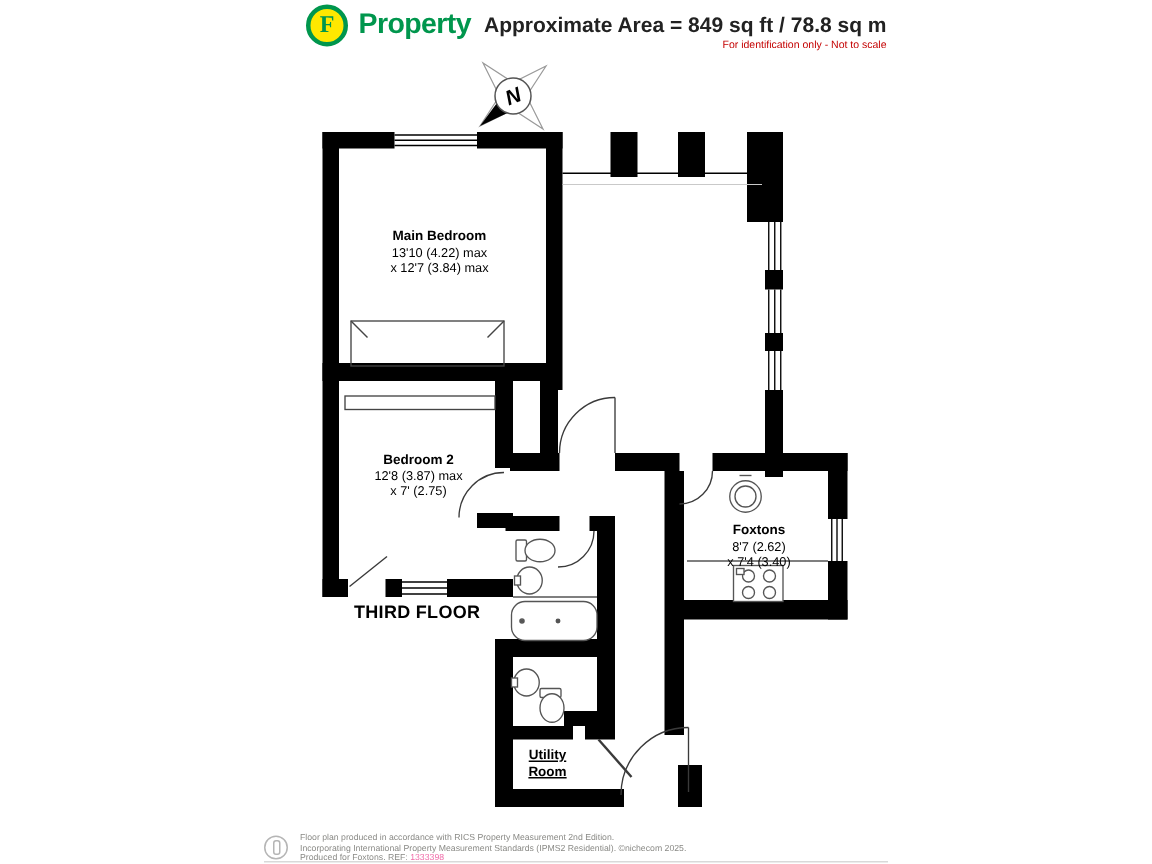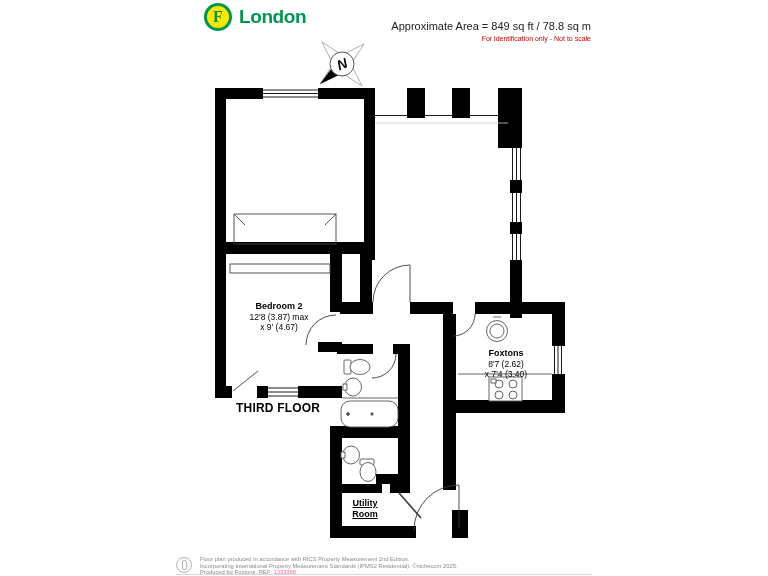--- a/index.html
+++ b/index.html
@@ -8,21 +8,21 @@
   .abs{position:absolute;}
 
   
   .logo-wrap{left:204px;top:3px;display:flex;align-items:center;}
   .logo-circle{width:22px;height:22px;border-radius:50%;background:#ffe800;
       border:3px solid #00964d;display:flex;align-items:center;justify-content:center;
       font-weight:bold;font-size:16px;color:#00964d;font-family:"Liberation Serif",serif;}
   .brand{margin-left:7px;font-size:19px;font-weight:bold;color:#00964d;letter-spacing:-0.4px;}
   .title-block{right:177px;top:4px;text-align:right;}
   .title{font-size:15px;font-weight:bold;line-height:17px;}
-  .area-line{font-size:11px;margin-top:16px;color:#222;}
+  .area-line{font-size:14px;margin-top:4px;color:#222;font-weight:bold;}
   .disclaimer{font-size:7px;margin-top:3px;color:#c40000;}
 
   
   .room-label{position:absolute;transform:translateX(-50%);text-align:center;
       font-size:8.5px;line-height:10.5px;white-space:nowrap;}
   .room-label .rname{font-weight:bold;font-size:9px;}
   .floor-label{font-size:12px;font-weight:bold;letter-spacing:0.2px;}
 
   
   .footer-icon{left:176px;top:557px;width:14px;height:14px;border:1px solid #b5b5b5;
@@ -34,21 +34,21 @@
 </style>
 </head>
 <body>
 
 <div class="page">
 
   <div class="abs logo-wrap">
     <div class="logo-circle">
       <span>F</span>
     </div>
-    <span class="brand">London</span>
+    <span class="brand">Property</span>
   </div>
 
   <div class="abs title-block">
     <div class="area-line">Approximate Area = 849 sq ft / 78.8 sq m</div>
     <div class="disclaimer">For identification only - Not to scale</div>
   </div>
 
   <svg class="abs" style="left:300px;top:28px;" width="84" height="70" viewBox="0 0 84 70">
     <path d="M20,56 L33,36 L22,14 L42,27 L64,16 L51,36 L62,58 L42,45 Z" fill="#fff" stroke="#9a9a9a" stroke-width="0.8"></path>
     <path d="M20,56 L34,37 L43,45 Z" fill="#000"></path>
@@ -187,26 +187,31 @@
       <line x1="458" y1="374" x2="552" y2="374"></line>
       <rect x="489" y="377" width="33" height="24"></rect>
       <circle cx="499" cy="384" r="4"></circle>
         <circle cx="513" cy="384" r="4"></circle>
       <circle cx="499" cy="395" r="4"></circle>
         <circle cx="513" cy="395" r="4"></circle>
       <rect x="491" y="379" width="5" height="4"></rect>
     </g>
   </svg>
 
+  <div class="room-label" style="left:293px;top:152px;">
+    <div class="rname">Main Bedroom</div>
+    <div>13'10 (4.22) max</div>
+    <div>x 12'7 (3.84) max</div>
+  </div>
 
 
   <div class="room-label" style="left:279px;top:301px;">
     <div class="rname">Bedroom 2</div>
     <div>12'8 (3.87) max</div>
-    <div>x 9' (4.67)</div>
+    <div>x 7' (2.75)</div>
   </div>
 
   <div class="room-label" style="left:506px;top:348px;">
     <div class="rname">Foxtons</div>
     <div>8'7 (2.62)</div>
     <div>x 7'4 (3.40)</div>
   </div>
 
   <div class="room-label" style="left:365px;top:498px;text-decoration:underline;">
     <div class="rname">Utility</div>

